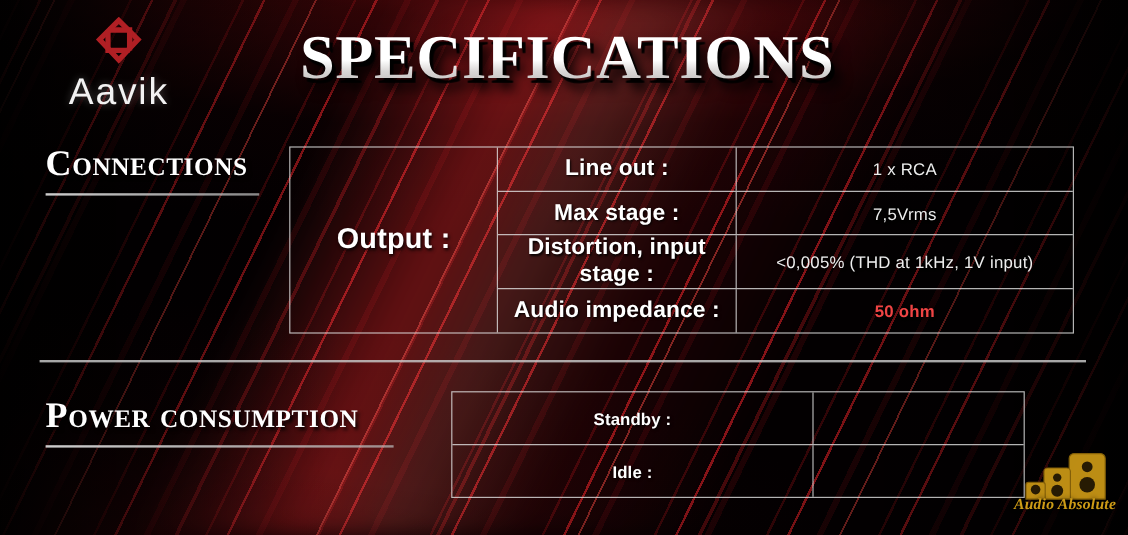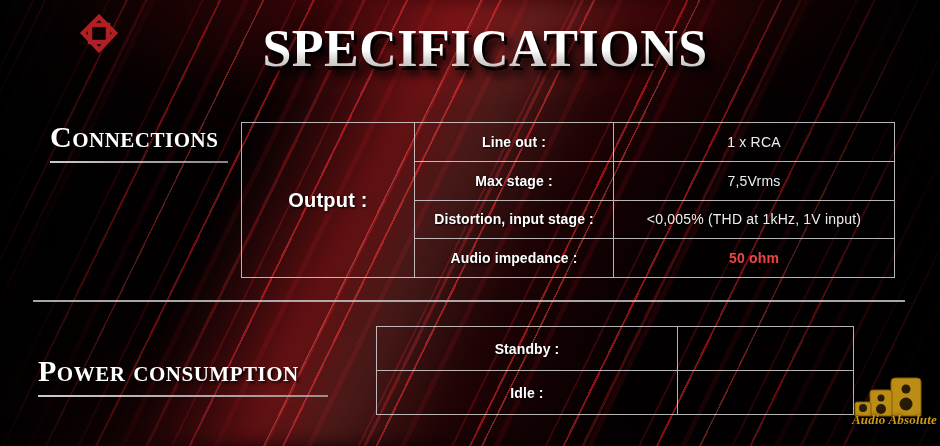--- a/index.html
+++ b/index.html
@@ -79,21 +79,21 @@
     display:block;
     font-family:"Liberation Sans", sans-serif;
     font-size:31px; letter-spacing:1.5px; font-weight:400;
     color:#f2f2f2; line-height:1;
     text-shadow:0 0 7px rgba(255,255,255,.28);
   }
 
   
   #title {
     position:absolute; left:250px; top:23px; width:470px;
-    text-align:center;
+    text-align:left;
     font-family:"Liberation Serif", serif;
     font-weight:700; font-size:52px; letter-spacing:.5px;
     line-height:1;
     color:#ffffff;
     background:linear-gradient(to bottom,#ffffff 0%,#ffffff 52%,#d9d7d6 70%,#b7b3b2 100%);
     -webkit-background-clip:text; background-clip:text;
     -webkit-text-fill-color:transparent;
     filter:drop-shadow(3px 4px 0 rgba(0,0,0,.96)) drop-shadow(5px 6px 5px rgba(0,0,0,.85));
   }
 
@@ -108,54 +108,54 @@
     letter-spacing:.5px;
     white-space:nowrap;
     text-shadow:2px 2px 3px rgba(0,0,0,.9);
   }
   .section-head .label::first-letter { text-transform:uppercase; }
   .section-head .rule {
     margin-top:7px; height:2px;
     background:linear-gradient(to right, rgba(215,215,215,.95), rgba(180,180,180,.75));
   }
 
-  #head-connections { left:38px; top:120px;margin-left:12px; }
+  #head-connections { left:38px; top:120px; }
   #head-connections .label { font-size:30px; }
   #head-connections .rule { width:178px; }
 
-  #head-power { left:38px; top:330px;margin-top:24px; }
+  #head-power { left:38px; top:330px; }
   #head-power .label { font-size:30px; }
   #head-power .rule { width:290px; }
 
   
   #mid-divider {
     position:absolute; left:33px; top:300px; width:872px; height:2px;
     background:rgba(196,196,196,.85);
   }
 
   
   .spec-table {
     position:absolute;
     border:1px solid rgba(225,225,225,.80);
     display:flex;
   }
   .merged-cell {
     display:flex; align-items:center; justify-content:center;
     border-right:1px solid rgba(225,225,225,.80);
     font-weight:700; color:#fff;
-    font-size:20px; letter-spacing:.2px;
+    font-size:24px; letter-spacing:.2px;
     text-shadow:1px 1px 3px rgba(0,0,0,.95);
   }
   .rows { flex:1; display:flex; flex-direction:column; }
   .srow { flex:1; display:flex; }
   .srow + .srow { border-top:1px solid rgba(225,225,225,.80); }
   .cell-label {
     display:flex; align-items:center; justify-content:center;
     border-right:1px solid rgba(225,225,225,.80);
-    font-weight:700; color:#fff; font-size:14px; letter-spacing:.1px;
+    font-weight:700; color:#fff; font-size:19px; letter-spacing:.1px;
     text-shadow:1px 1px 2px rgba(0,0,0,.95);
     text-align:center; padding:0 6px;
   }
   .cell-value {
     display:flex; align-items:center; justify-content:center;
     color:#ededed; font-size:14px; letter-spacing:.2px;
     text-shadow:1px 1px 2px rgba(0,0,0,.95);
     text-align:left; padding:0 6px;
   }
   .cell-value.bold { font-weight:700; color:#ef4444; }
@@ -171,21 +171,21 @@
   #table-power .cell-label { width:301px; font-size:14px; }
   #table-power .cell-value { flex:1; }
 
   
   #watermark {
     position:absolute; left:845px; top:372px; width:92px; height:68px;
     opacity:.95;
   }
   #watermark .wm-text {
     position:absolute; left:0; bottom:12px; width:92px;
-    text-align:right;
+    text-align:left;
     font-family:"Liberation Serif", serif;
     font-style:italic; font-weight:700; font-size:13px;
     color:#d8a418; letter-spacing:.2px;
     text-shadow:0 0 4px rgba(0,0,0,.9);
     white-space:nowrap;
   }
 </style>
 </head>
 <body>
 
@@ -201,20 +201,21 @@
     <div id="brand">
       <span class="mark">
         <svg width="58" height="40" viewBox="0 0 58 40" aria-hidden="true">
           <g fill="none" stroke="#b01f24" stroke-width="4.4" stroke-linejoin="miter">
             <path d="M29 3 L13 19 L29 36 L45 19 Z"></path>
             <path d="M20 11 L20 28 L38 28"></path>
             <path d="M38 28 L38 11 L20 11"></path>
           </g>
         </svg>
       </span>
+      <span class="wordmark">Aavik</span>
     </div>
 
     <div id="title">SPECIFICATIONS</div>
 
     <div class="section-head" id="head-connections">
       <div class="label">CONNECTIONS</div>
       <div class="rule"></div>
     </div>
 
     <div class="spec-table" id="table-connections">

